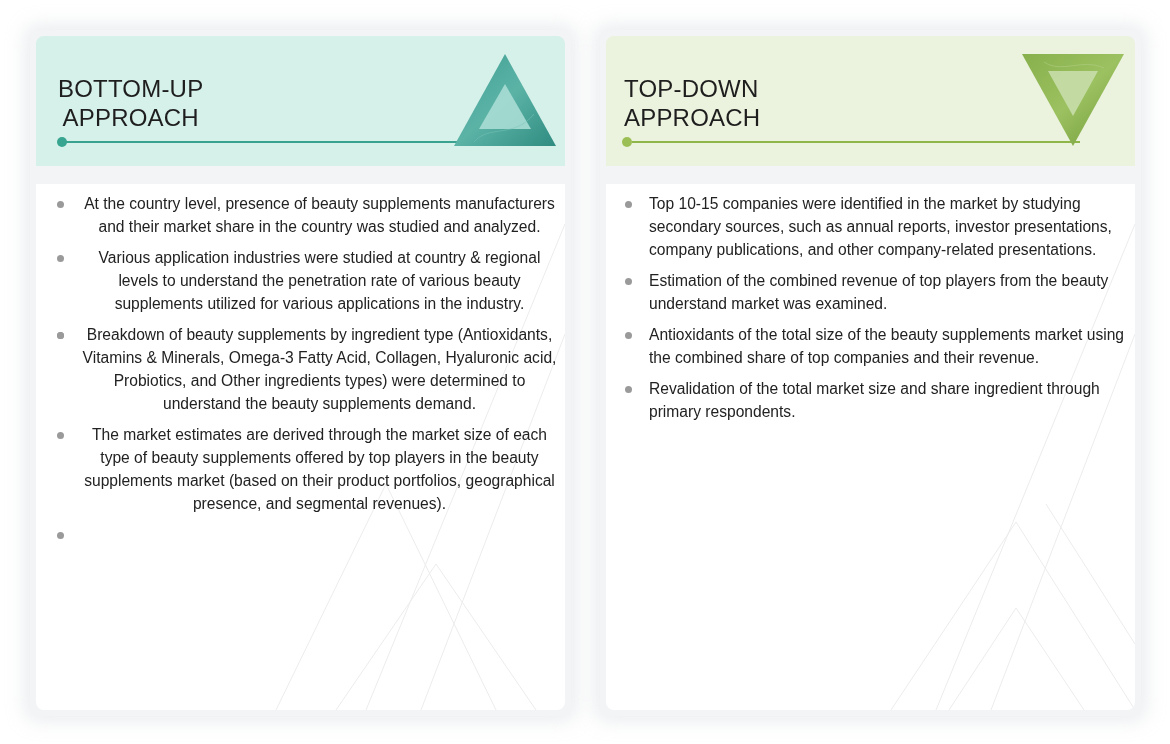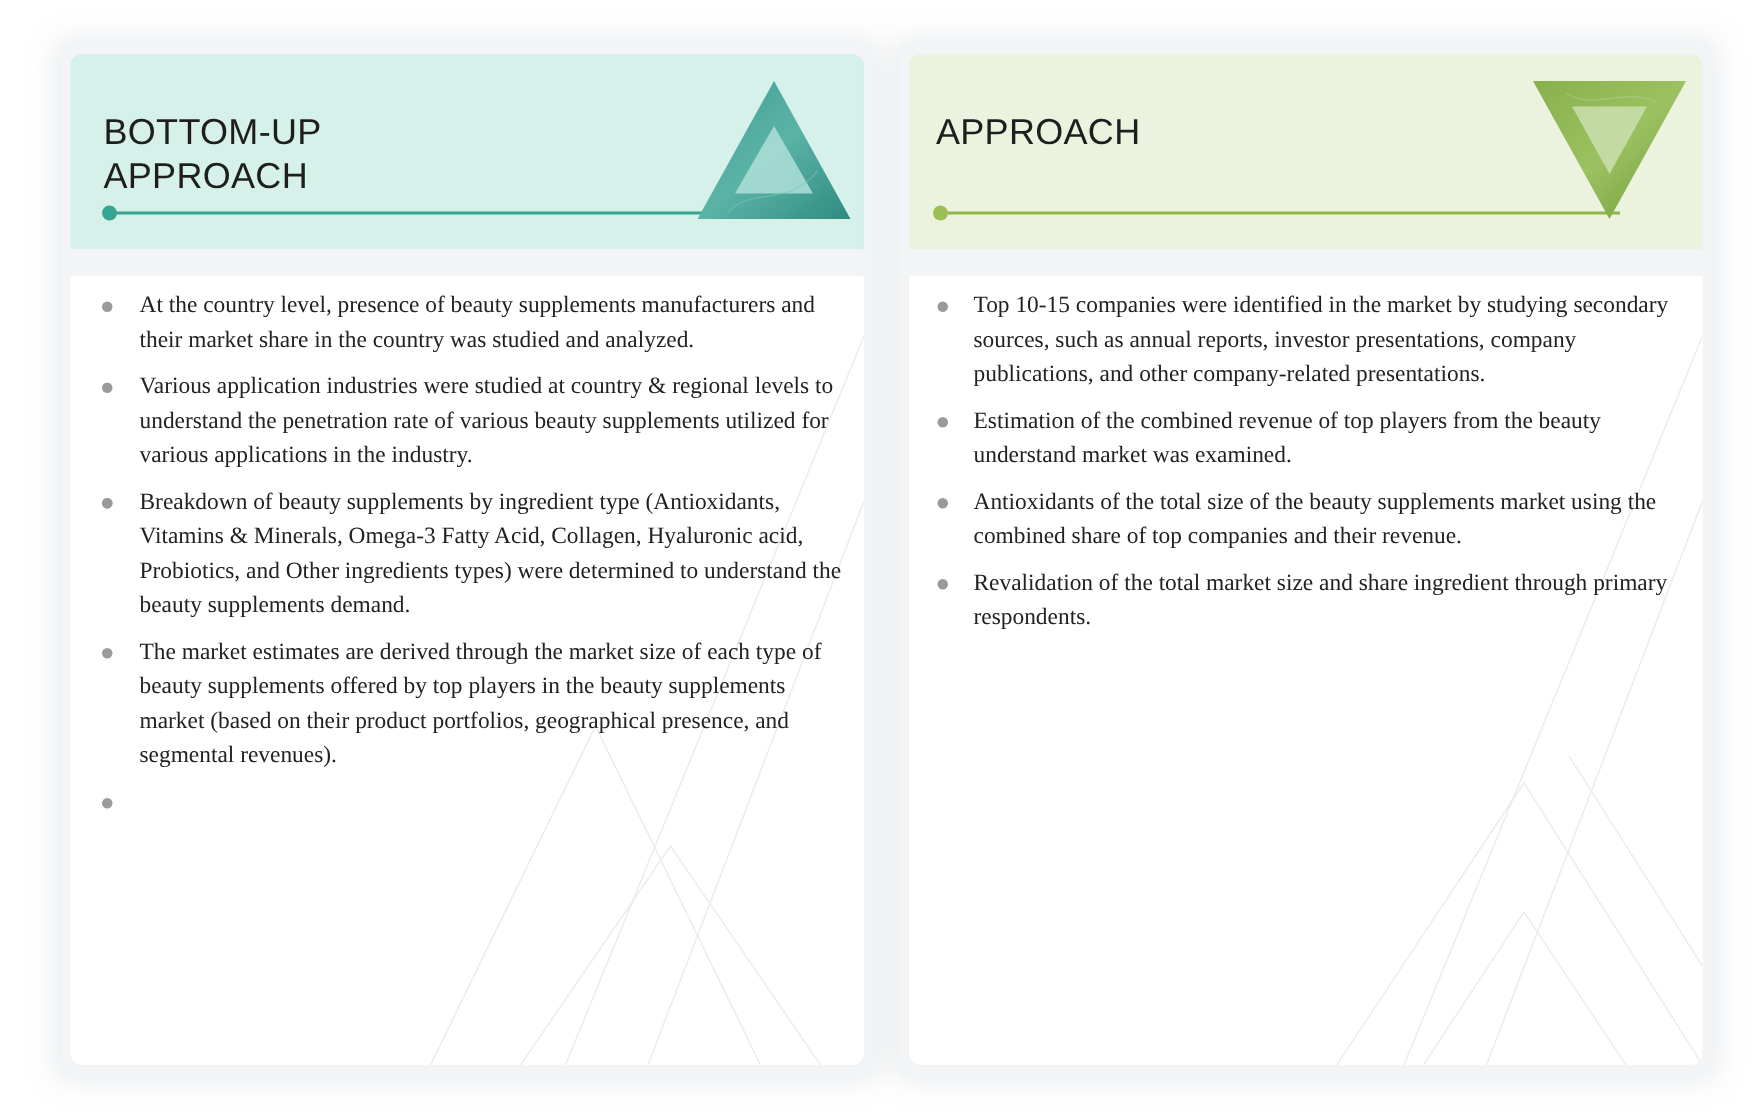--- a/index.html
+++ b/index.html
@@ -12,21 +12,21 @@
     .card {
       position: absolute;
       top: 30px;
       width: 541px;
       height: 686px;
       background: #f3f4f6;
       border-radius: 8px;
       box-shadow: 0 0 18px 6px rgba(200,205,212,0.35);
       overflow: hidden;
     }
-    .card.left { left: 41px; }
+    .card.left { left: 30px; text-align: center; }
     .card.right { left: 600px; }
     .header {
       position: absolute;
       left: 6px; right: 6px; top: 6px;
       height: 130px;
       border-radius: 8px 8px 0 0;
     }
     .left .header { background: #d6f0ea; }
     .right .header { background: #ebf2dd; }
     .header-title {
@@ -65,21 +65,20 @@
       background: #ffffff;
       border-radius: 0 0 8px 8px;
       overflow: hidden;
     }
     .bg-lines { position: absolute; left: 0; top: 0; width: 100%; height: 100%; }
     ul.points {
       position: absolute;
       left: 0; top: 8px; right: 0;
       margin: 0; padding: 0;
       list-style: none;
-      font-family: Liberation Serif, serif;
     }
     ul.points li {
       position: relative;
       padding-left: 46px;
       padding-right: 8px;
       font-size: 15.6px;
       line-height: 23px;
       color: #222222;
       margin-bottom: 8px;
     }
@@ -132,20 +131,21 @@
       <li><span class="bullet"></span><span>Breakdown of beauty supplements by ingredient type (Antioxidants, Vitamins &amp; Minerals, Omega-3 Fatty Acid, Collagen, Hyaluronic acid, Probiotics, and Other ingredients types) were determined to understand the beauty supplements demand.</span></li>
       <li><span class="bullet"></span><span>The market estimates are derived through the market size of each type of beauty supplements offered by top players in the beauty supplements market (based on their product portfolios, geographical presence, and segmental revenues).</span></li>
       <li><span class="bullet"></span></li>
     </ul>
   </div>
 </div>
 
 <div class="card right">
   <div class="header">
     <div class="header-title">
+      <div>TOP-DOWN</div>
       <div>APPROACH</div>
     </div>
     <div class="header-line"></div>
     <div class="header-dot"></div>
     <svg class="tri" viewBox="0 0 102 92">
       <defs>
         <linearGradient id="gDown" x1="0" y1="0" x2="1" y2="1">
           <stop offset="0" stop-color="#87b04c"></stop>
           <stop offset="0.5" stop-color="#9cc160"></stop>
           <stop offset="1" stop-color="#6f9a38"></stop>

